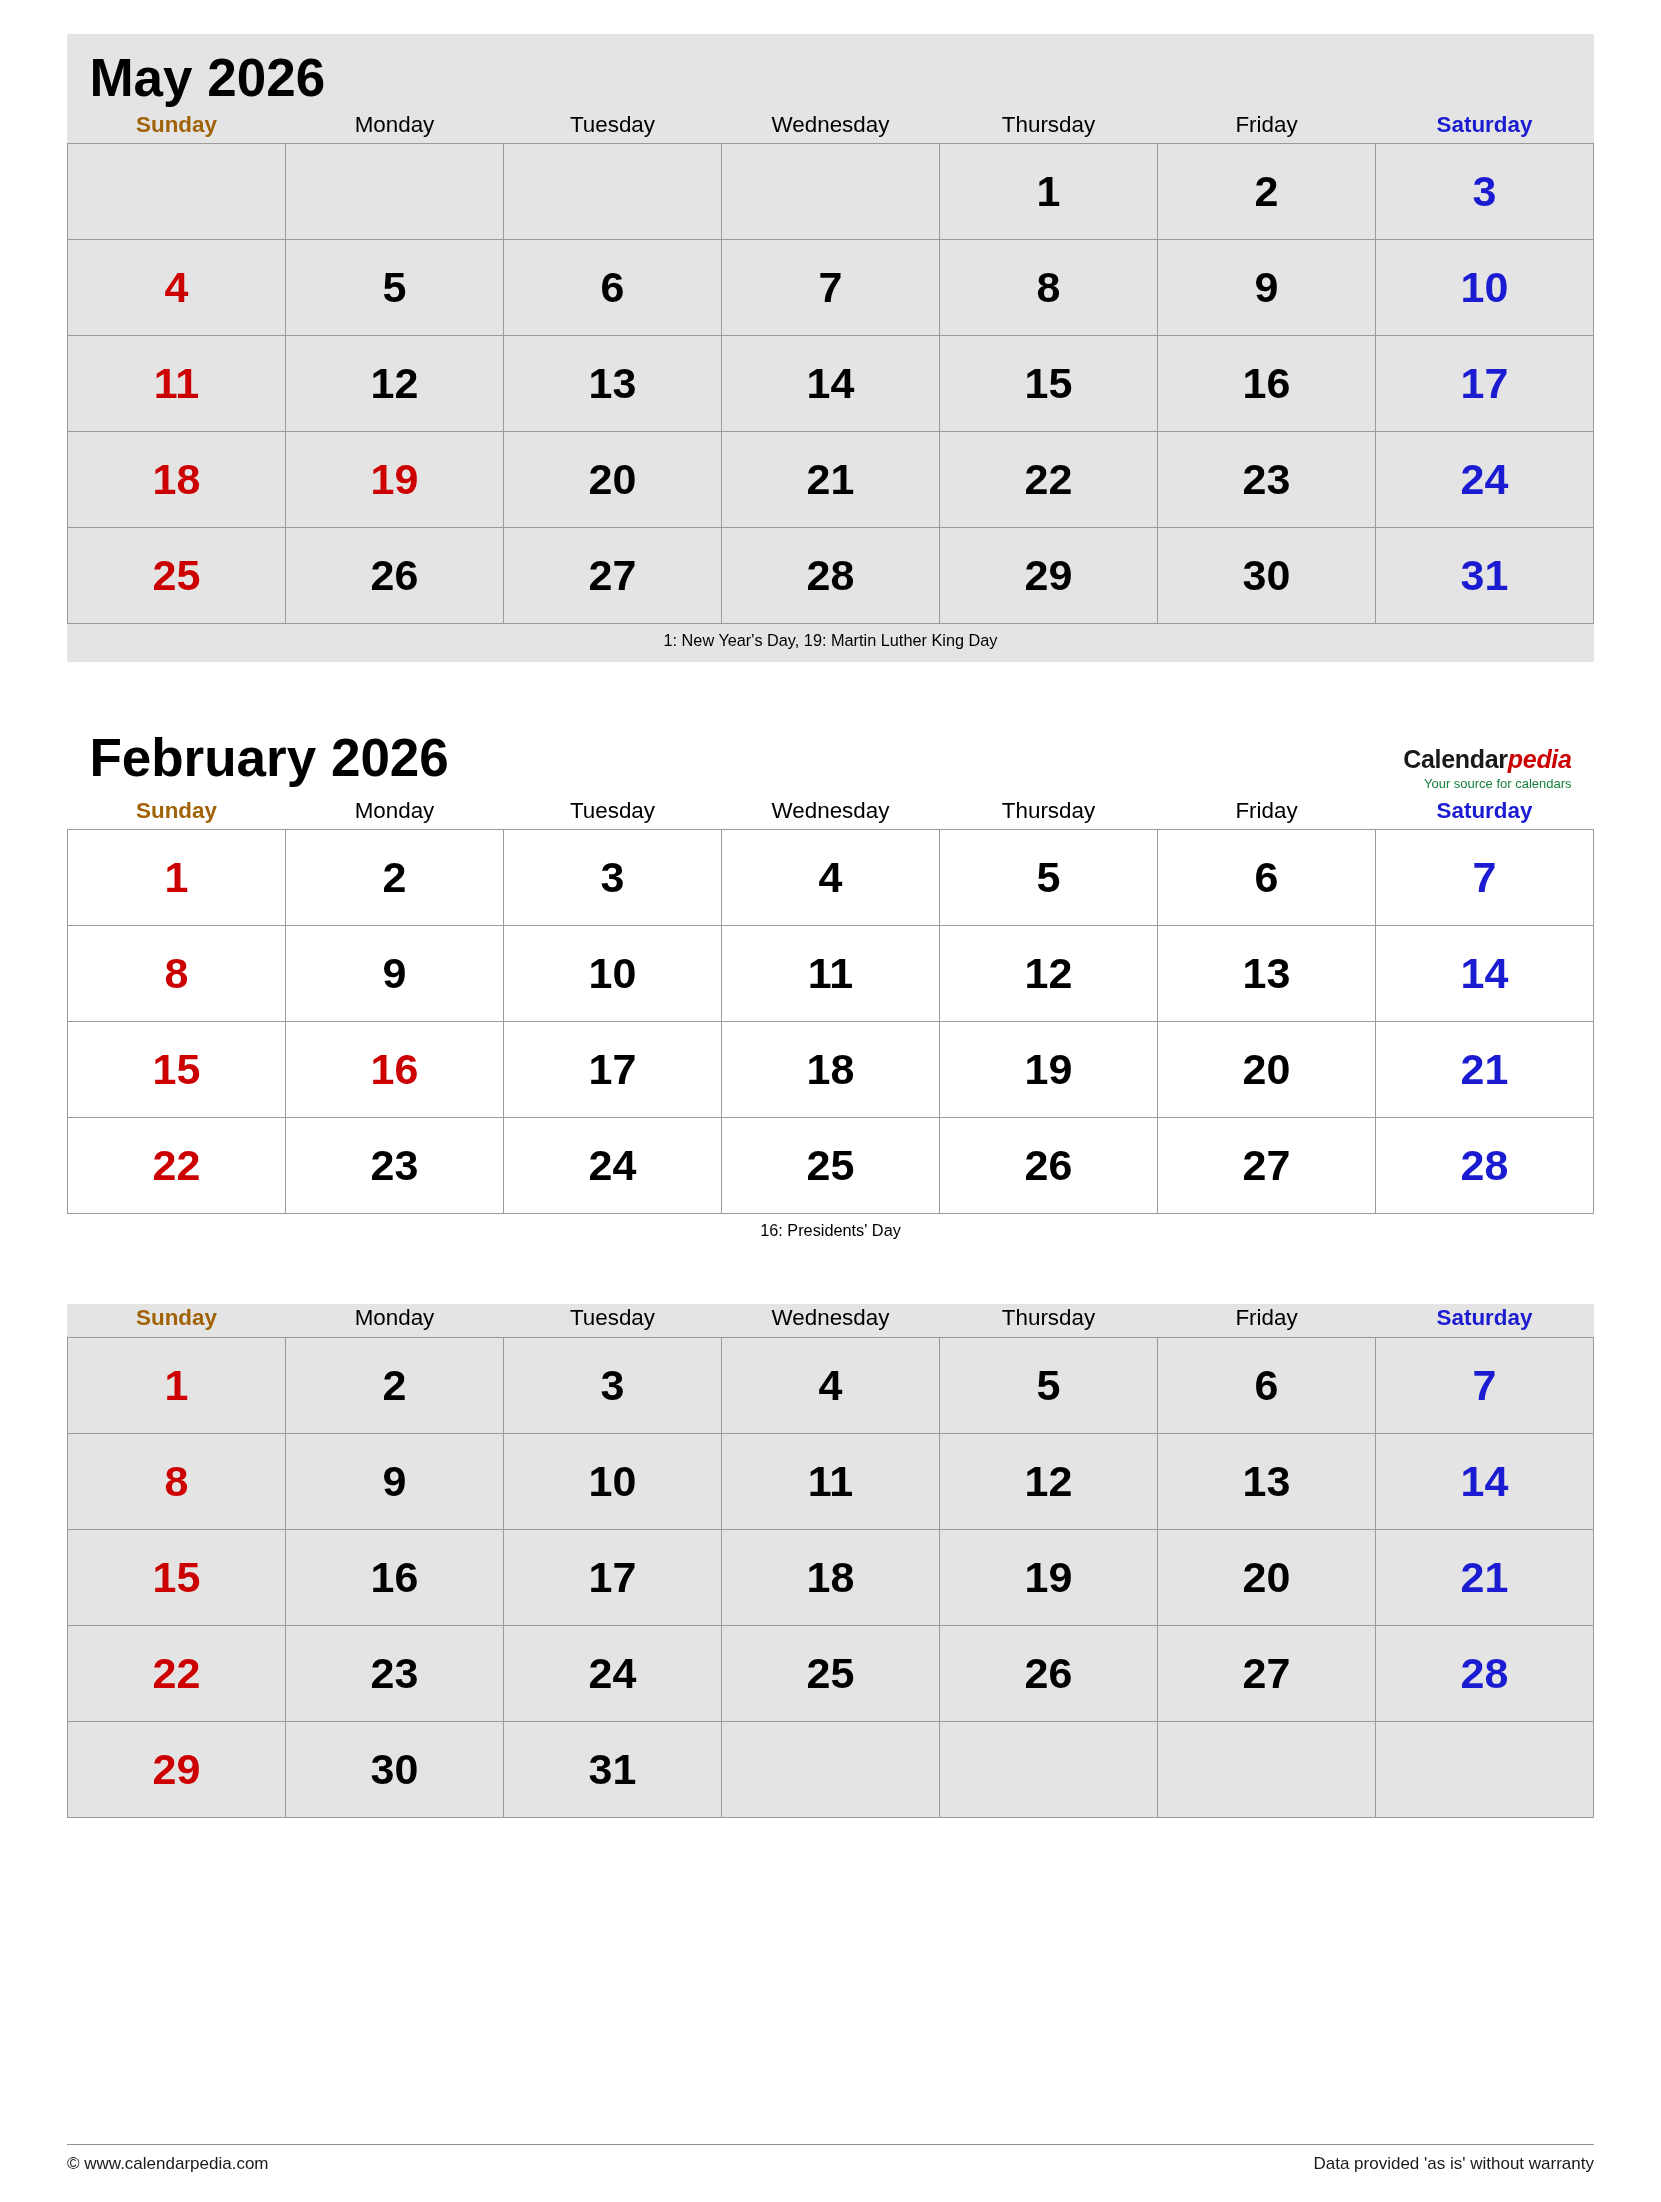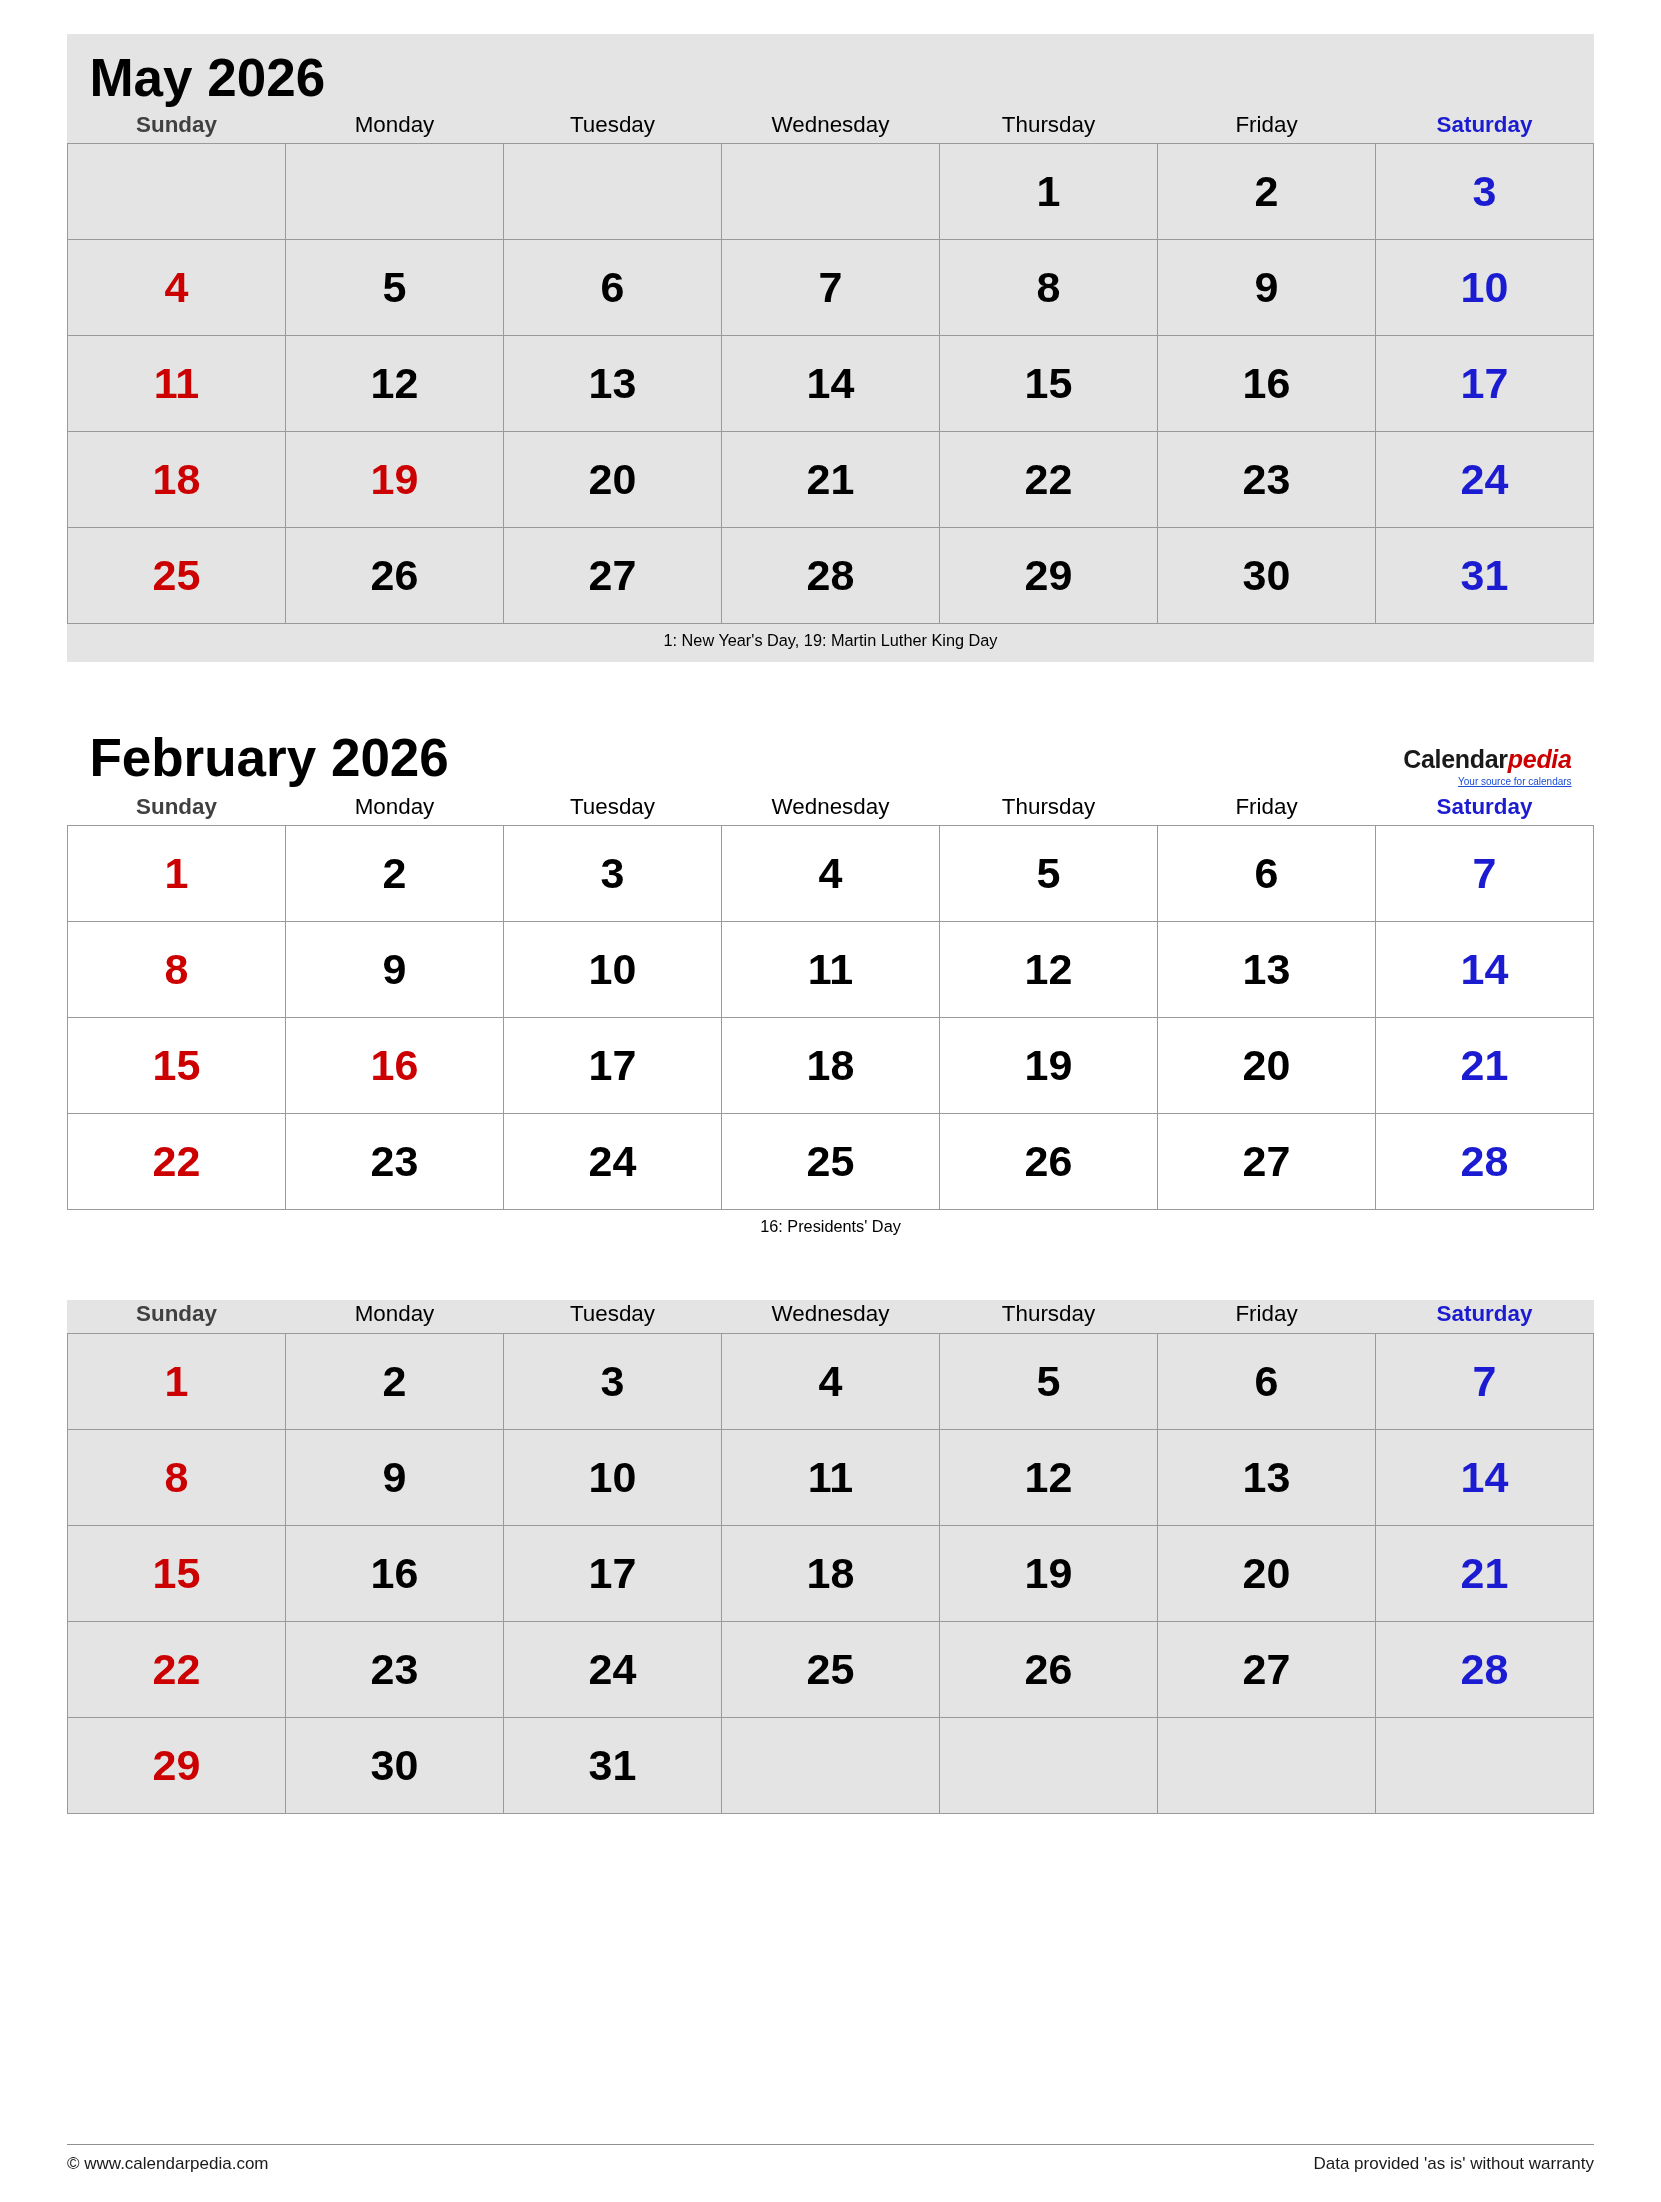--- a/index.html
+++ b/index.html
@@ -55,40 +55,39 @@
     font-size: 25px;
     font-weight: bold;
     color: #1a1a1a;
     letter-spacing: -0.3px;
   }
   .brand-line1 .ped {
     color: #cc0000;
     font-style: italic;
   }
   .brand-line2 {
-    font-size: 10px;
-    color: #1d4ed8;
+    font-size: 13px;
+    color: #15803d;
     margin-top: 1.7px;
-    text-decoration: underline;
   }
 
   table.cal {
     border-collapse: collapse;
     width: 100%;
     table-layout: fixed;
   }
   table.cal th {
     font-size: 22.4px;
     font-weight: bold;
     padding: 1.7px 0 5.2px 0;
     text-align: center;
     border: none;
     color: #000;
   }
-  table.cal th.sun { color: #404040; }
+  table.cal th.sun { color: #a16207; }
   table.cal th.sat { color: #1b1bd1; }
   table.cal th.wd  { color: #000000; font-weight: normal; }
 
   table.cal td {
     border: 0.9px solid #9a9a9a;
     height: 93px;
     text-align: center;
     vertical-align: middle;
     font-size: 43px;
     font-weight: bold;

